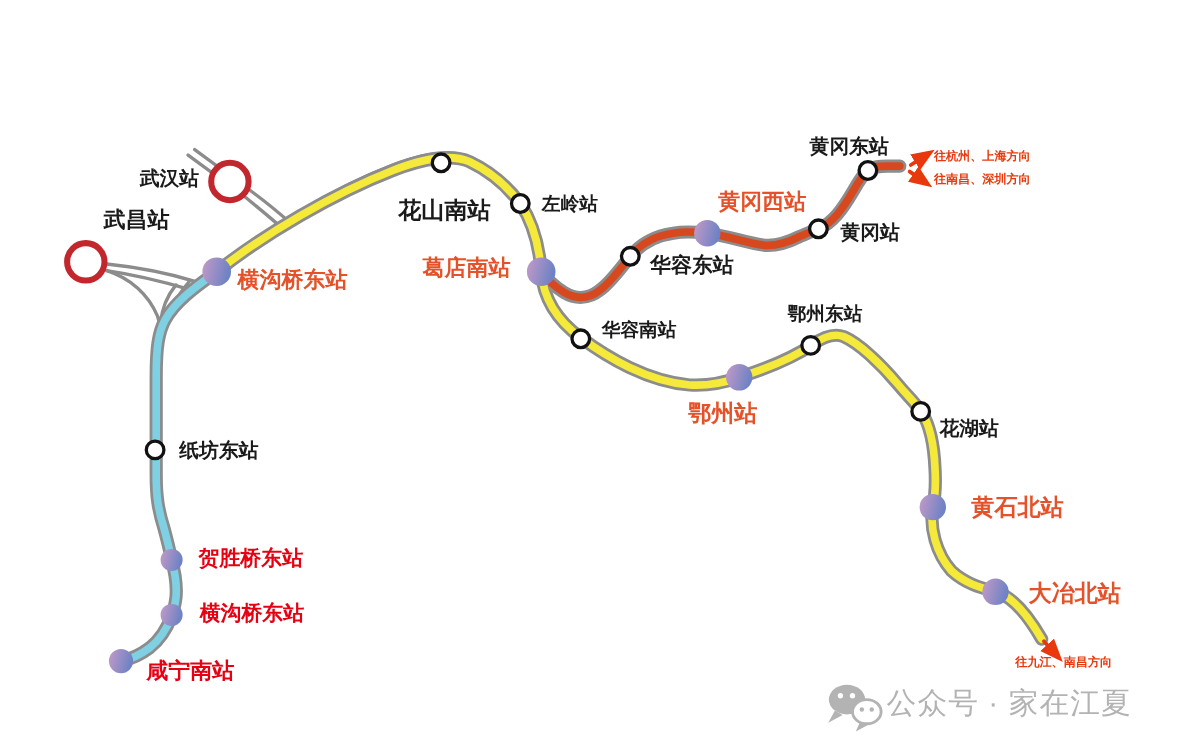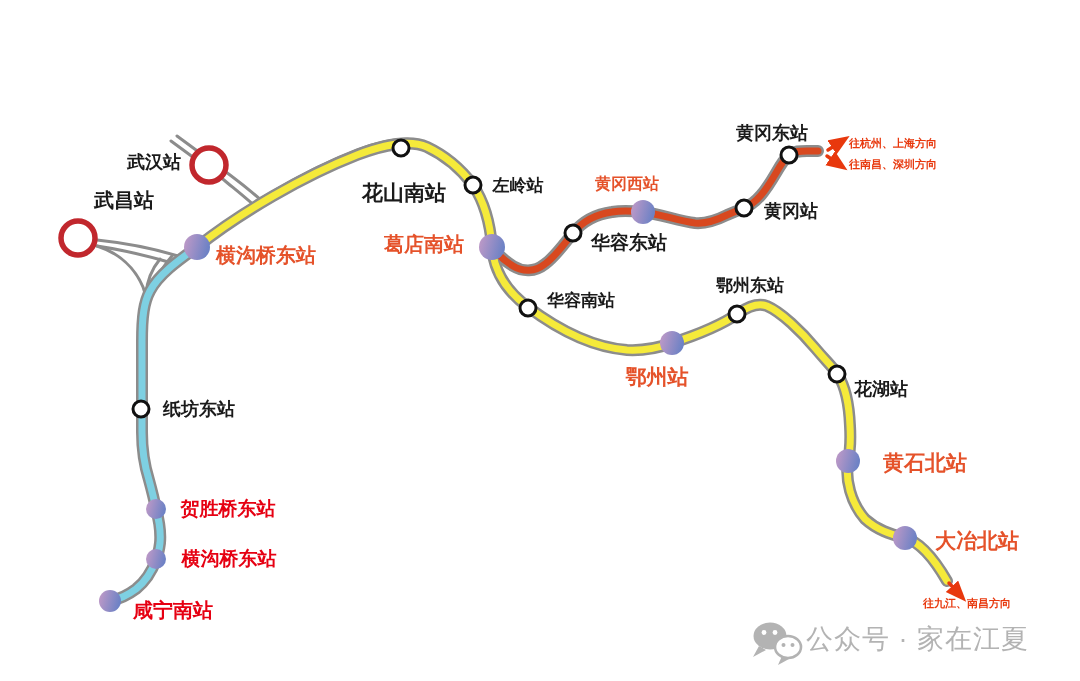--- a/index.html
+++ b/index.html
@@ -107,21 +107,21 @@
   <div id="labels">
     <div class="footer-text">公众号 · 家在江夏</div>
   <div class="lbl lbl-black" style="left: 154px; top: 162px; font-size: 18px;">武汉站</div>
       <div class="lbl lbl-black" style="left: 84px; top: 200px; font-size: 20px; margin-left: 40px;">武昌站</div>
       <div class="lbl lbl-orange" style="left: 266px; top: 255px; font-size: 20px;">横沟桥东站</div>
       <div class="lbl lbl-black" style="left: 404px; top: 164px; font-size: 21px; margin-top: 28px;">花山南站</div>
       <div class="lbl lbl-black" style="left: 518px; top: 185px; font-size: 17px;">左岭站</div>
       <div class="lbl lbl-orange" style="left: 424px; top: 244px; font-size: 20px;">葛店南站</div>
       <div class="lbl lbl-black" style="left: 629px; top: 242px; font-size: 19px;">华容东站</div>
       <div class="lbl lbl-black" style="left: 581px; top: 300px; font-size: 17px;">华容南站</div>
-      <div class="lbl lbl-orange" style="left: 627px; top: 184px; font-size: 16px;">黄冈西站</div>
+      <div class="lbl lbl-orange" style="left: 693px; top: 184px; font-size: 20px;">黄冈西站</div>
       <div class="lbl lbl-black" style="left: 791px; top: 211px; font-size: 18px;">黄冈站</div>
       <div class="lbl lbl-black" style="left: 772px; top: 133px; font-size: 18px;">黄冈东站</div>
       <div class="lbl lbl-black" style="left: 750px; top: 285px; font-size: 17px;">鄂州东站</div>
       <div class="lbl lbl-orange" style="left: 657px; top: 376px; font-size: 21px;">鄂州站</div>
       <div class="lbl lbl-black" style="left: 881px; top: 389px; font-size: 18px;">花湖站</div>
       <div class="lbl lbl-orange" style="left: 925px; top: 462px; font-size: 21px;">黄石北站</div>
       <div class="lbl lbl-orange" style="left: 977px; top: 540px; font-size: 21px;">大冶北站</div>
       <div class="lbl lbl-black" style="left: 199px; top: 409px; font-size: 18px;">纸坊东站</div>
       <div class="lbl lbl-red" style="left: 228px; top: 508px; font-size: 19px;">贺胜桥东站</div>
       <div class="lbl lbl-red" style="left: 229px; top: 558px; font-size: 19px;">横沟桥东站</div>

